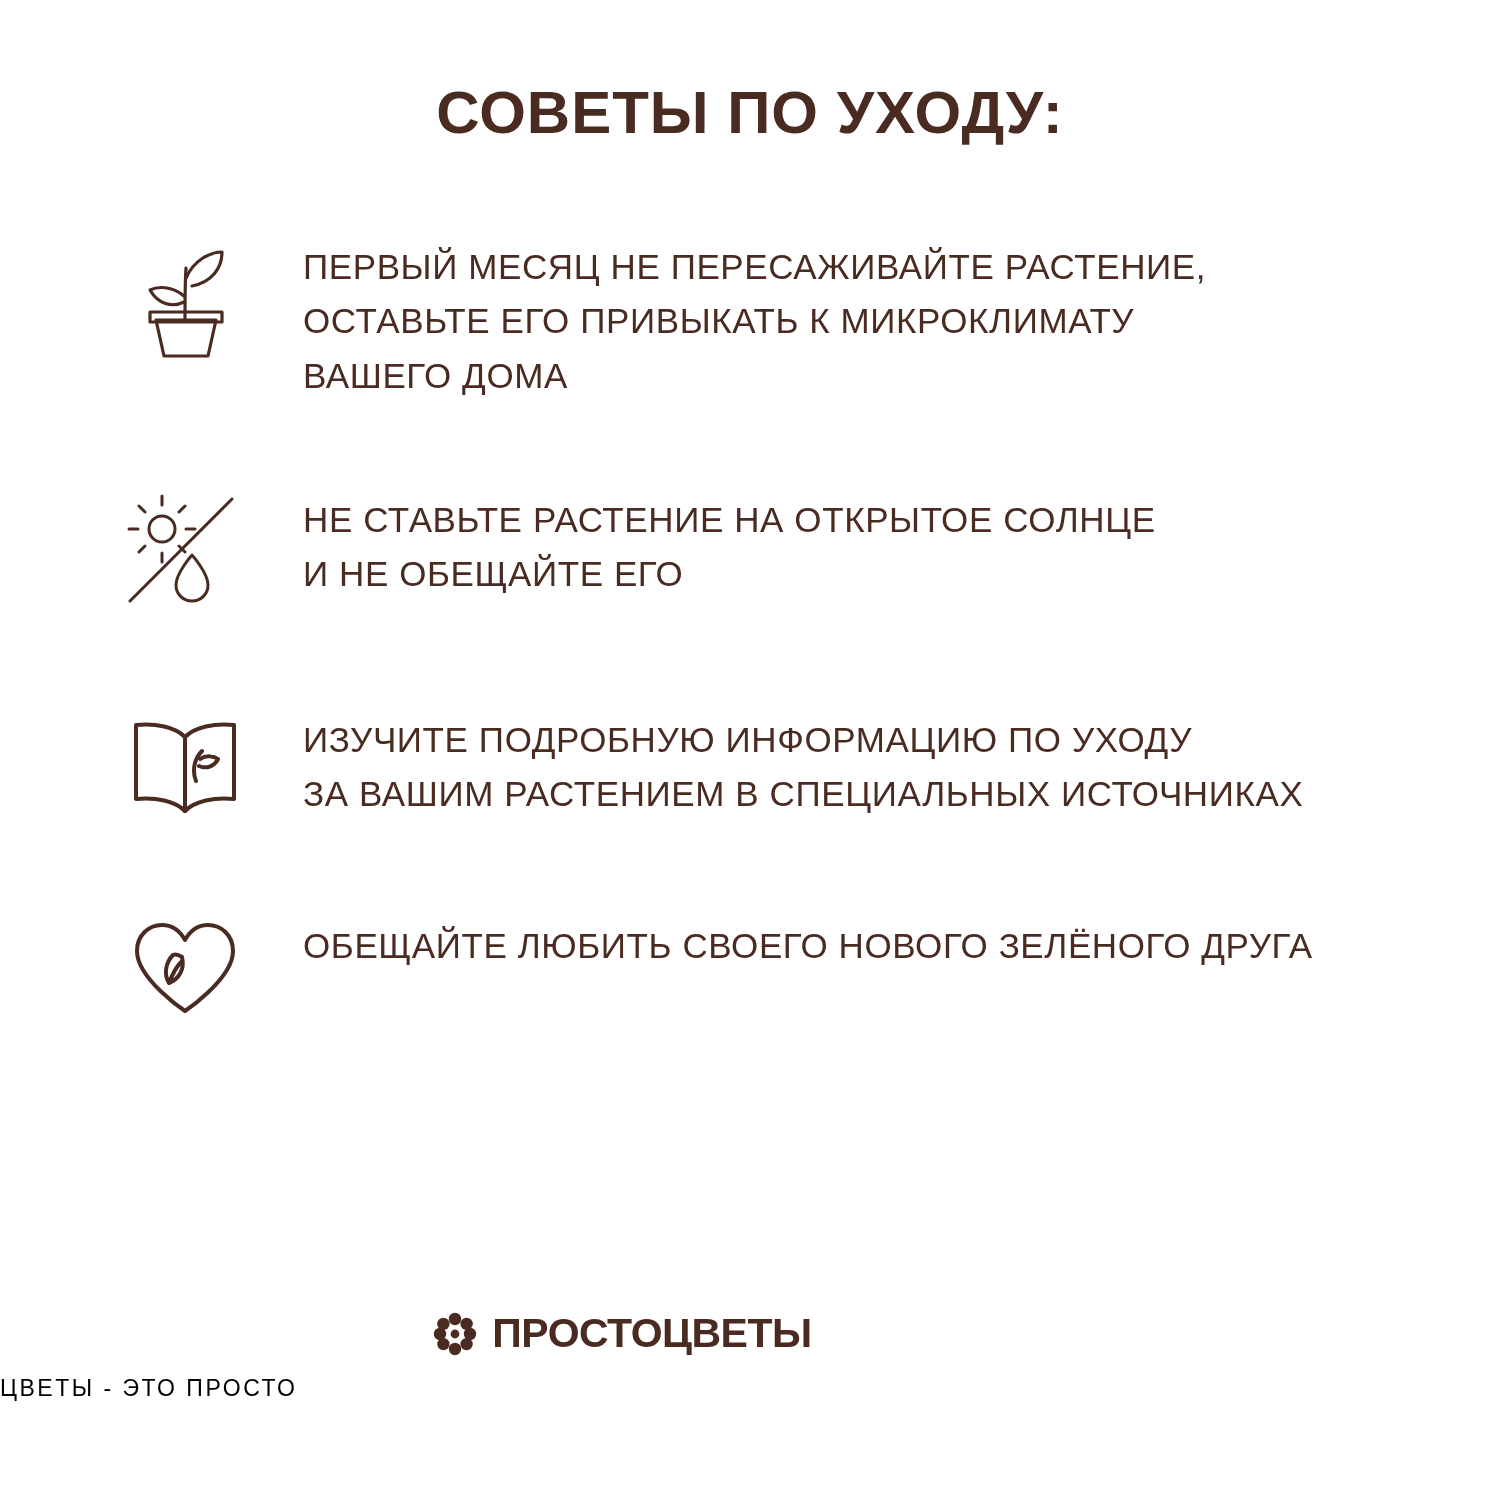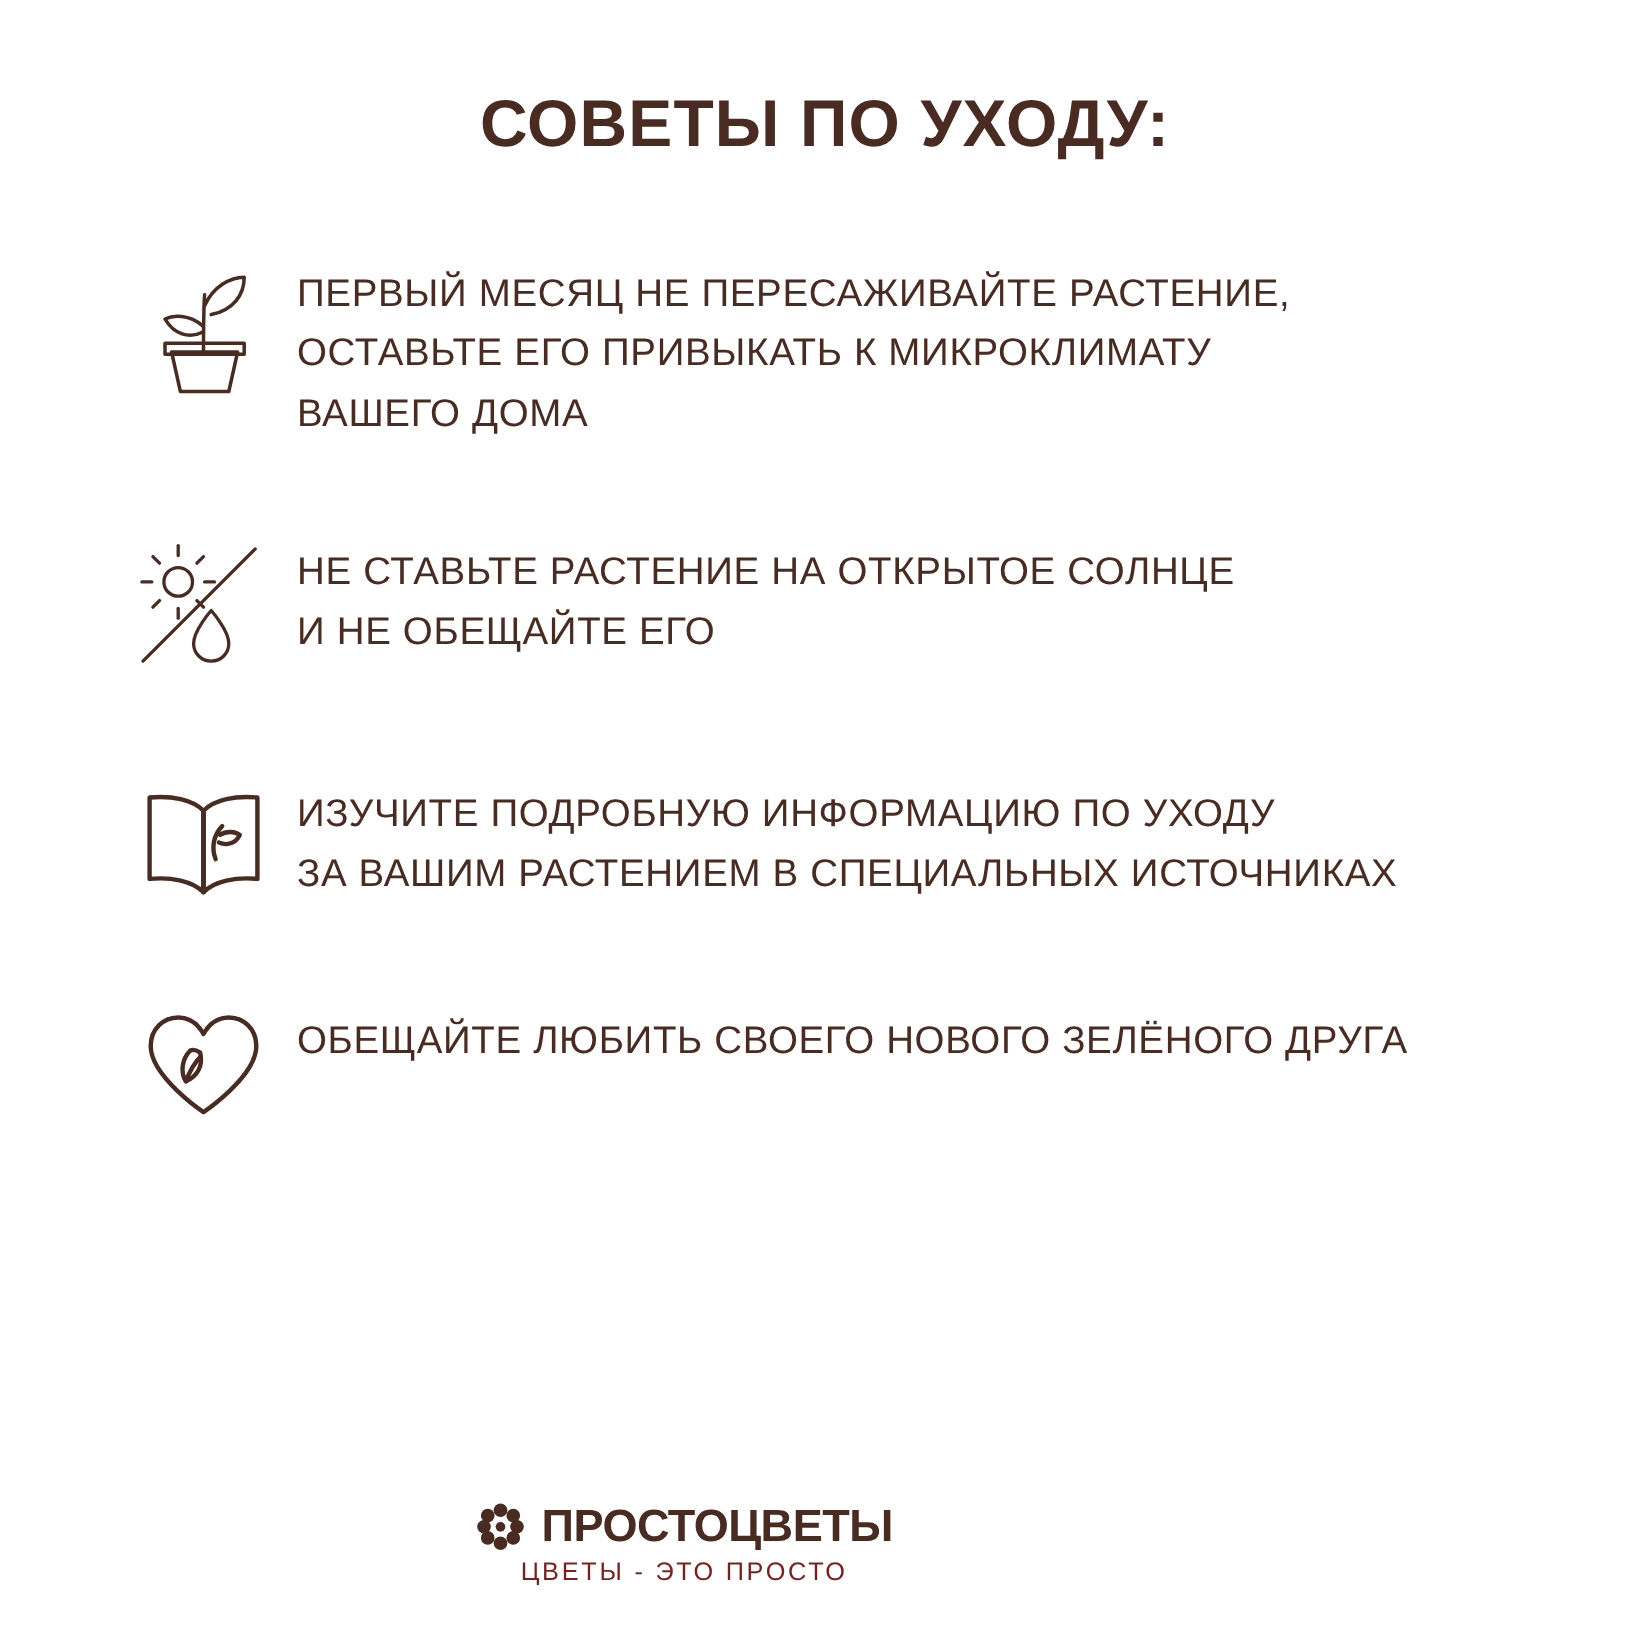--- a/index.html
+++ b/index.html
@@ -35,20 +35,21 @@
   .tips {
     position: absolute;
     top: 238px;
     left: 100px;
     width: 1330px;
   }
   .tip {
     display: flex;
     align-items: flex-start;
     margin-bottom: 70px;
+    gap: 33px;
   }
   .tip .icon {
     flex: 0 0 170px;
     display: flex;
     justify-content: center;
     align-items: flex-start;
     padding-top: 4px;
   }
   .tip .text {
     flex: 1 1 auto;
@@ -60,41 +61,41 @@
     padding-top: 2px;
   }
   .tip-1 { margin-bottom: 88px; }
   .tip-2 { margin-bottom: 100px; }
   .tip-3 { margin-bottom: 96px; }
   .tip-2 .icon, .tip-3 .icon, .tip-4 .icon { padding-top: 0; }
 
   .footer {
     position: absolute;
     left: 0;
-    top: 1364px;
+    top: 1310px;
     width: 1244px;
-    text-align: center;
+    text-align: left;
   }
   .brand-row {
     display: flex;
     align-items: center;
     justify-content: center;
     gap: 14px;
   }
   .brand-name {
     font-size: 41px;
     font-weight: bold;
     color: #4a2b21;
     letter-spacing: -0.5px;
   }
   .brand-tagline {
-    margin-top: 4px;
+    margin-top: 18px;
     font-size: 23px;
     letter-spacing: 2.5px;
-    color: #7f1d1d;
+    color: #000000;
   }
   svg { display: block; }
 </style>
 </head>
 <body>
 
 <div class="page">
 
   <div class="title">СОВЕТЫ ПО УХОДУ:</div>
 

